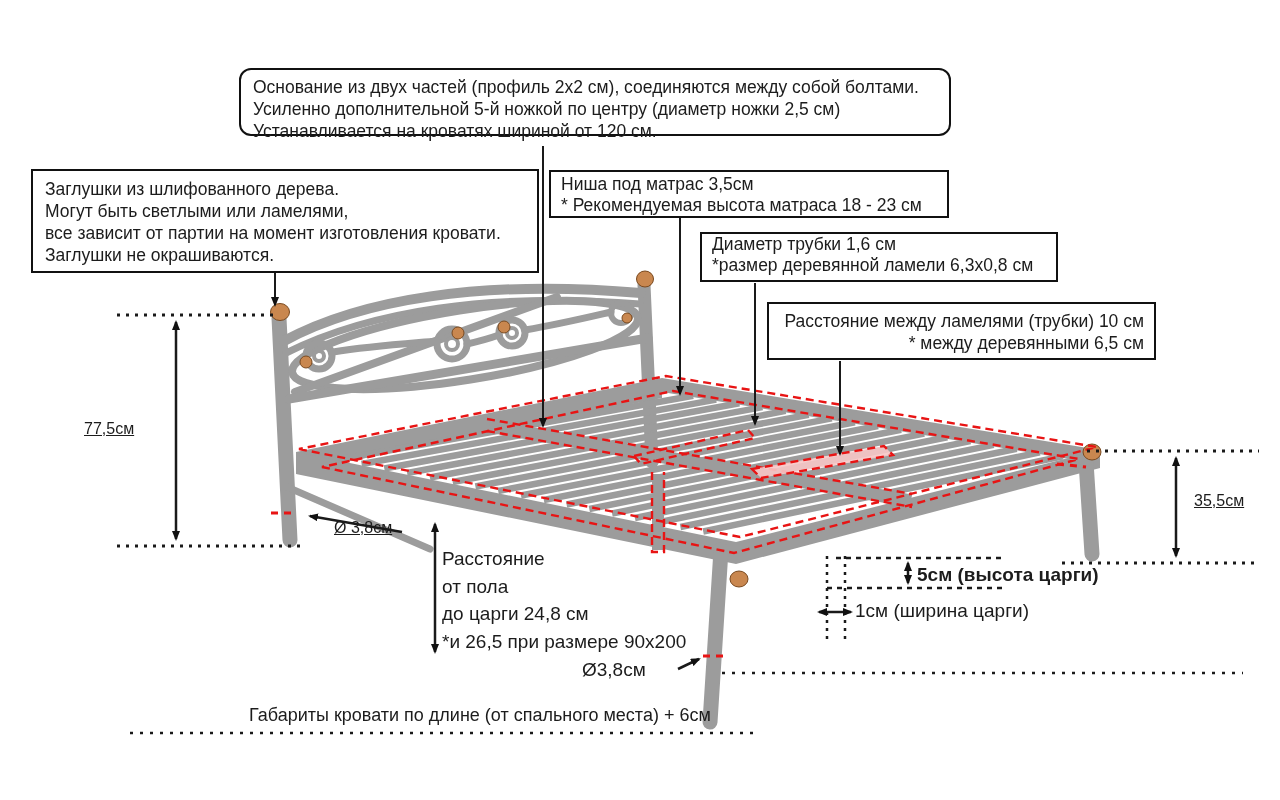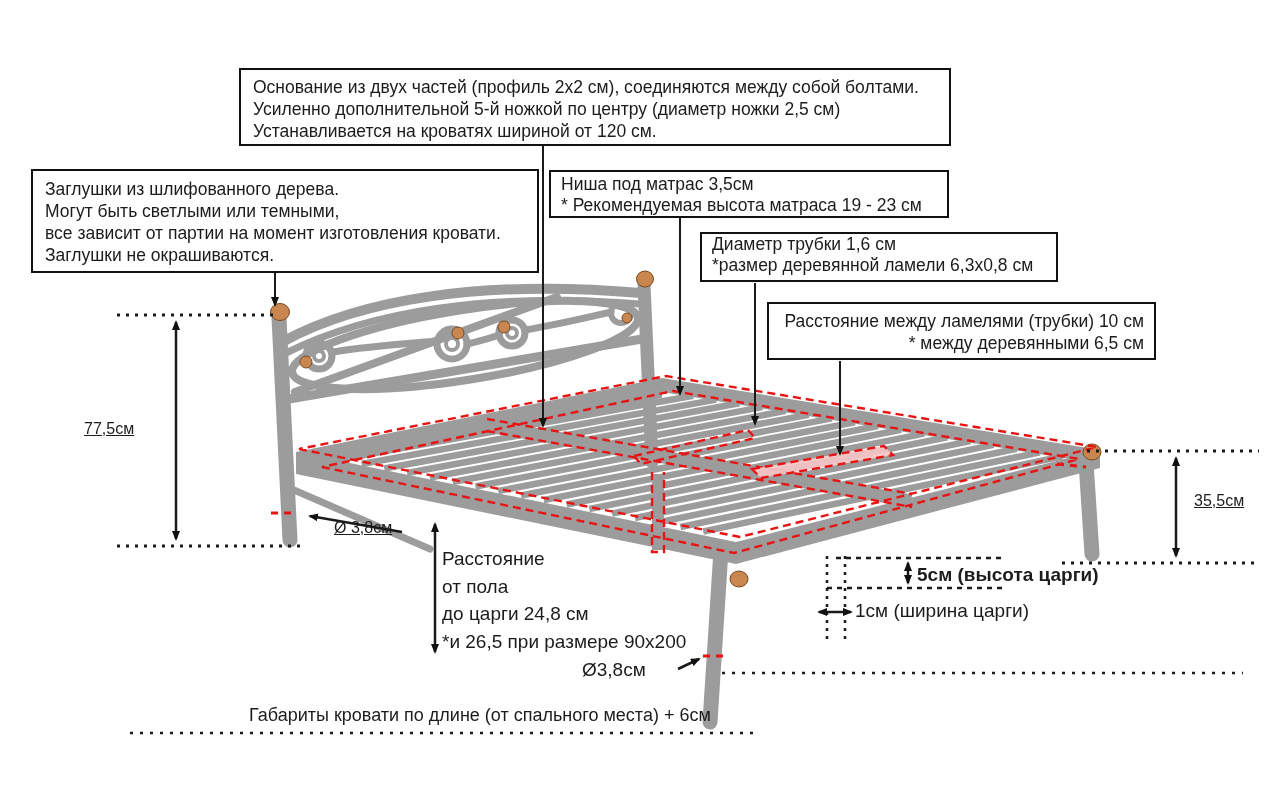--- a/index.html
+++ b/index.html
@@ -153,31 +153,31 @@
 
     <g stroke="#1a1a1a" stroke-width="2">
       <line x1="543" y1="146" x2="543" y2="426" marker-end="url(#ah)"></line>
       <line x1="275" y1="272" x2="275" y2="305" marker-end="url(#ah)"></line>
       <line x1="680" y1="218" x2="680" y2="394" marker-end="url(#ah)"></line>
       <line x1="755" y1="283" x2="755" y2="424" marker-end="url(#ah)"></line>
       <line x1="840" y1="361" x2="840" y2="454" marker-end="url(#ah)"></line>
     </g>
   </svg>
 
-  <div class="callout" style="left:239px;top:68px;width:712px;height:78px;">Основание из двух частей (профиль 2х2 см), соединяются между собой болтами.
+  <div class="callout" style="left:239px;top:68px;width:712px;height:68px;border-radius:12px;">Основание из двух частей (профиль 2х2 см), соединяются между собой болтами.
 Усиленно дополнительной 5-й ножкой по центру (диаметр ножки 2,5 см)
 Устанавливается на кроватях шириной от 120 см.</div>
 
   <div class="callout" style="left:31px;top:169px;width:508px;height:104px;padding-top:7px;">Заглушки из шлифованного дерева.
-Могут быть светлыми или темными,
+Могут быть светлыми или ламелями,
 все зависит от партии на момент изготовления кровати.
 Заглушки не окрашиваются.</div>
 
   <div class="callout" style="left:549px;top:170px;width:400px;height:48px;padding:2px 10px;line-height:21px;">Ниша под матрас 3,5см
-* Рекомендуемая высота матраса 19 - 23 см</div>
+* Рекомендуемая высота матраса 18 - 23 см</div>
 
   <div class="callout" style="left:700px;top:232px;width:358px;height:50px;padding:0 10px;line-height:21px;">Диаметр трубки 1,6 см
 *размер деревянной ламели 6,3х0,8 см</div>
 
   <div class="callout" style="left:767px;top:302px;width:389px;height:58px;padding:6px 10px;line-height:22px;text-align:right;">Расстояние между ламелями (трубки) 10 см
 * между деревянными 6,5 см</div>
 
   <div class="dimlabel big" style="left:84px;top:417px;">77,5см</div>
 
   <div class="dimlabel big" style="left:1194px;top:489px;">35,5см</div>

